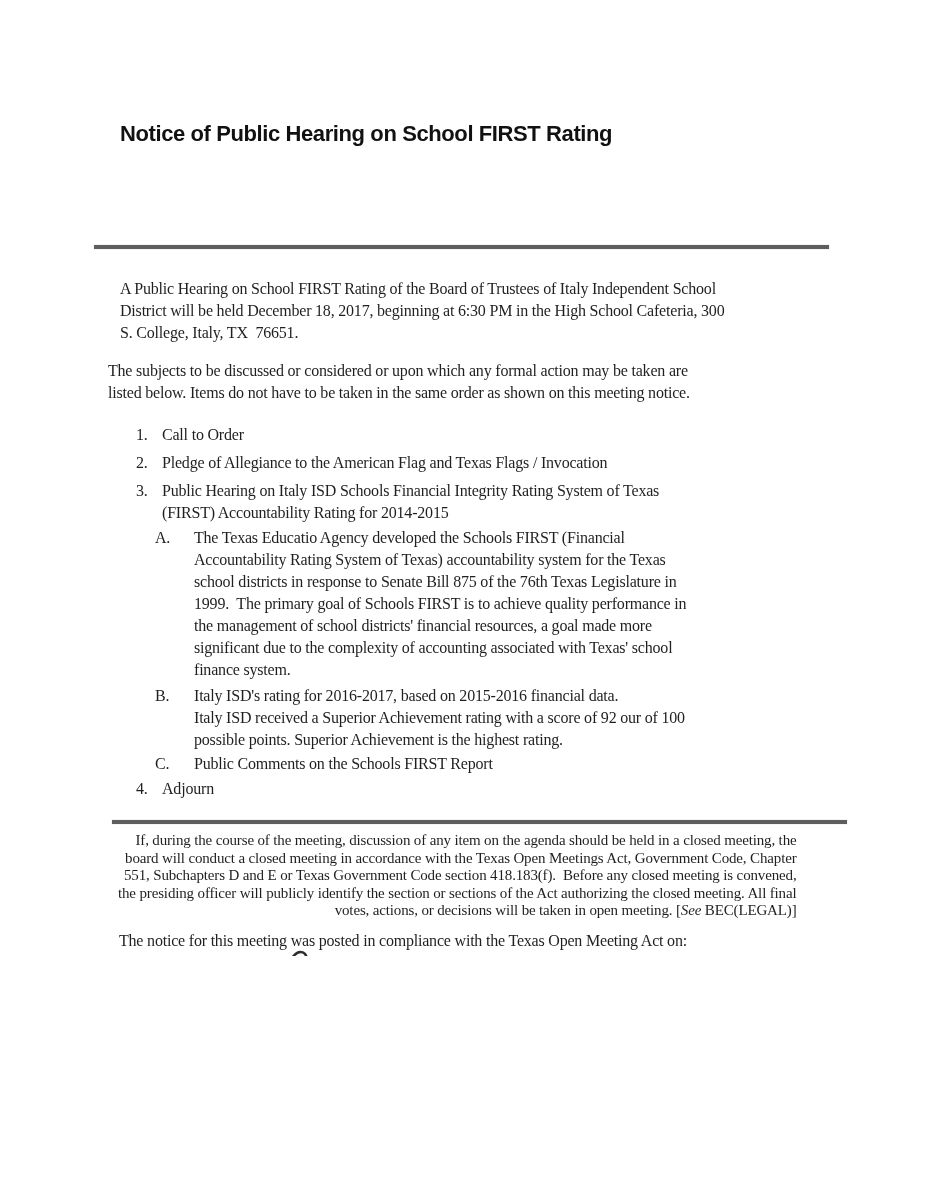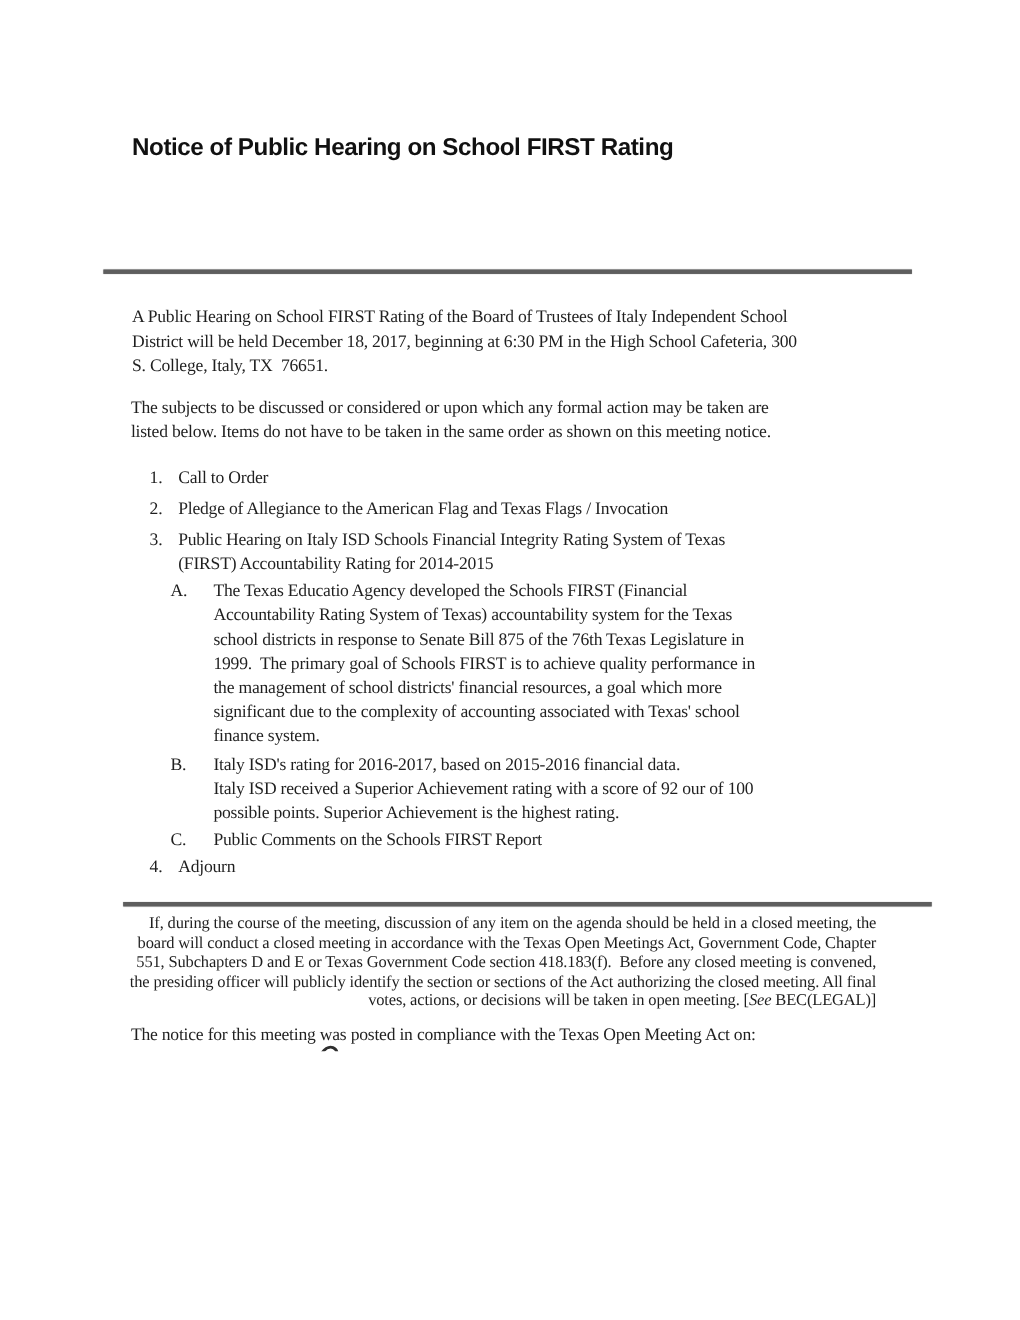--- a/index.html
+++ b/index.html
@@ -29,21 +29,21 @@
     box-shadow:0 0 1px #8a8a8a;
   }
   .rule-1{left:94px;top:245px;width:735px;}
   .rule-2{left:112px;top:820px;width:735px;}
 
   .body-text{
     font-size:16px;letter-spacing:-0.2px;line-height:22px;color:#1f1f1f;
   }
   .ln{white-space:pre;}
   .para-1{left:120px;top:278px;}
-  .para-2{left:119px;top:360px;}
+  .para-2{left:108px;top:360px;}
 
   .agenda-row{left:0;width:927px;}
   .a-num{position:absolute;left:136px;top:0;}
   .a-text{position:absolute;left:162px;top:0;}
   .s-letter{position:absolute;left:155px;top:0;}
   .s-text{position:absolute;left:194px;top:0;}
 
   .legal-block{
     left:118px;top:832px;
     font-size:15px;letter-spacing:-0.15px;line-height:17.6px;color:#1f1f1f;text-align:right;
@@ -99,21 +99,21 @@
     </div>
   </div>
 
   <div class="abs serif body-text agenda-row" style="top:527px;">
     <div class="s-letter ln">A.</div>
     <div class="s-text">
       <div class="ln">The Texas Educatio Agency developed the Schools FIRST (Financial</div>
       <div class="ln">Accountability Rating System of Texas) accountability system for the Texas</div>
       <div class="ln">school districts in response to Senate Bill 875 of the 76th Texas Legislature in</div>
       <div class="ln">1999.  The primary goal of Schools FIRST is to achieve quality performance in</div>
-      <div class="ln">the management of school districts' financial resources, a goal which more</div>
+      <div class="ln">the management of school districts' financial resources, a goal made more</div>
       <div class="ln">significant due to the complexity of accounting associated with Texas' school</div>
       <div class="ln">finance system.</div>
     </div>
   </div>
 
   <div class="abs serif body-text agenda-row" style="top:685px;">
     <div class="s-letter ln">B.</div>
     <div class="s-text">
       <div class="ln">Italy ISD's rating for 2016-2017, based on 2015-2016 financial data.</div>
       <div class="ln">Italy ISD received a Superior Achievement rating with a score of 92 our of 100</div>

